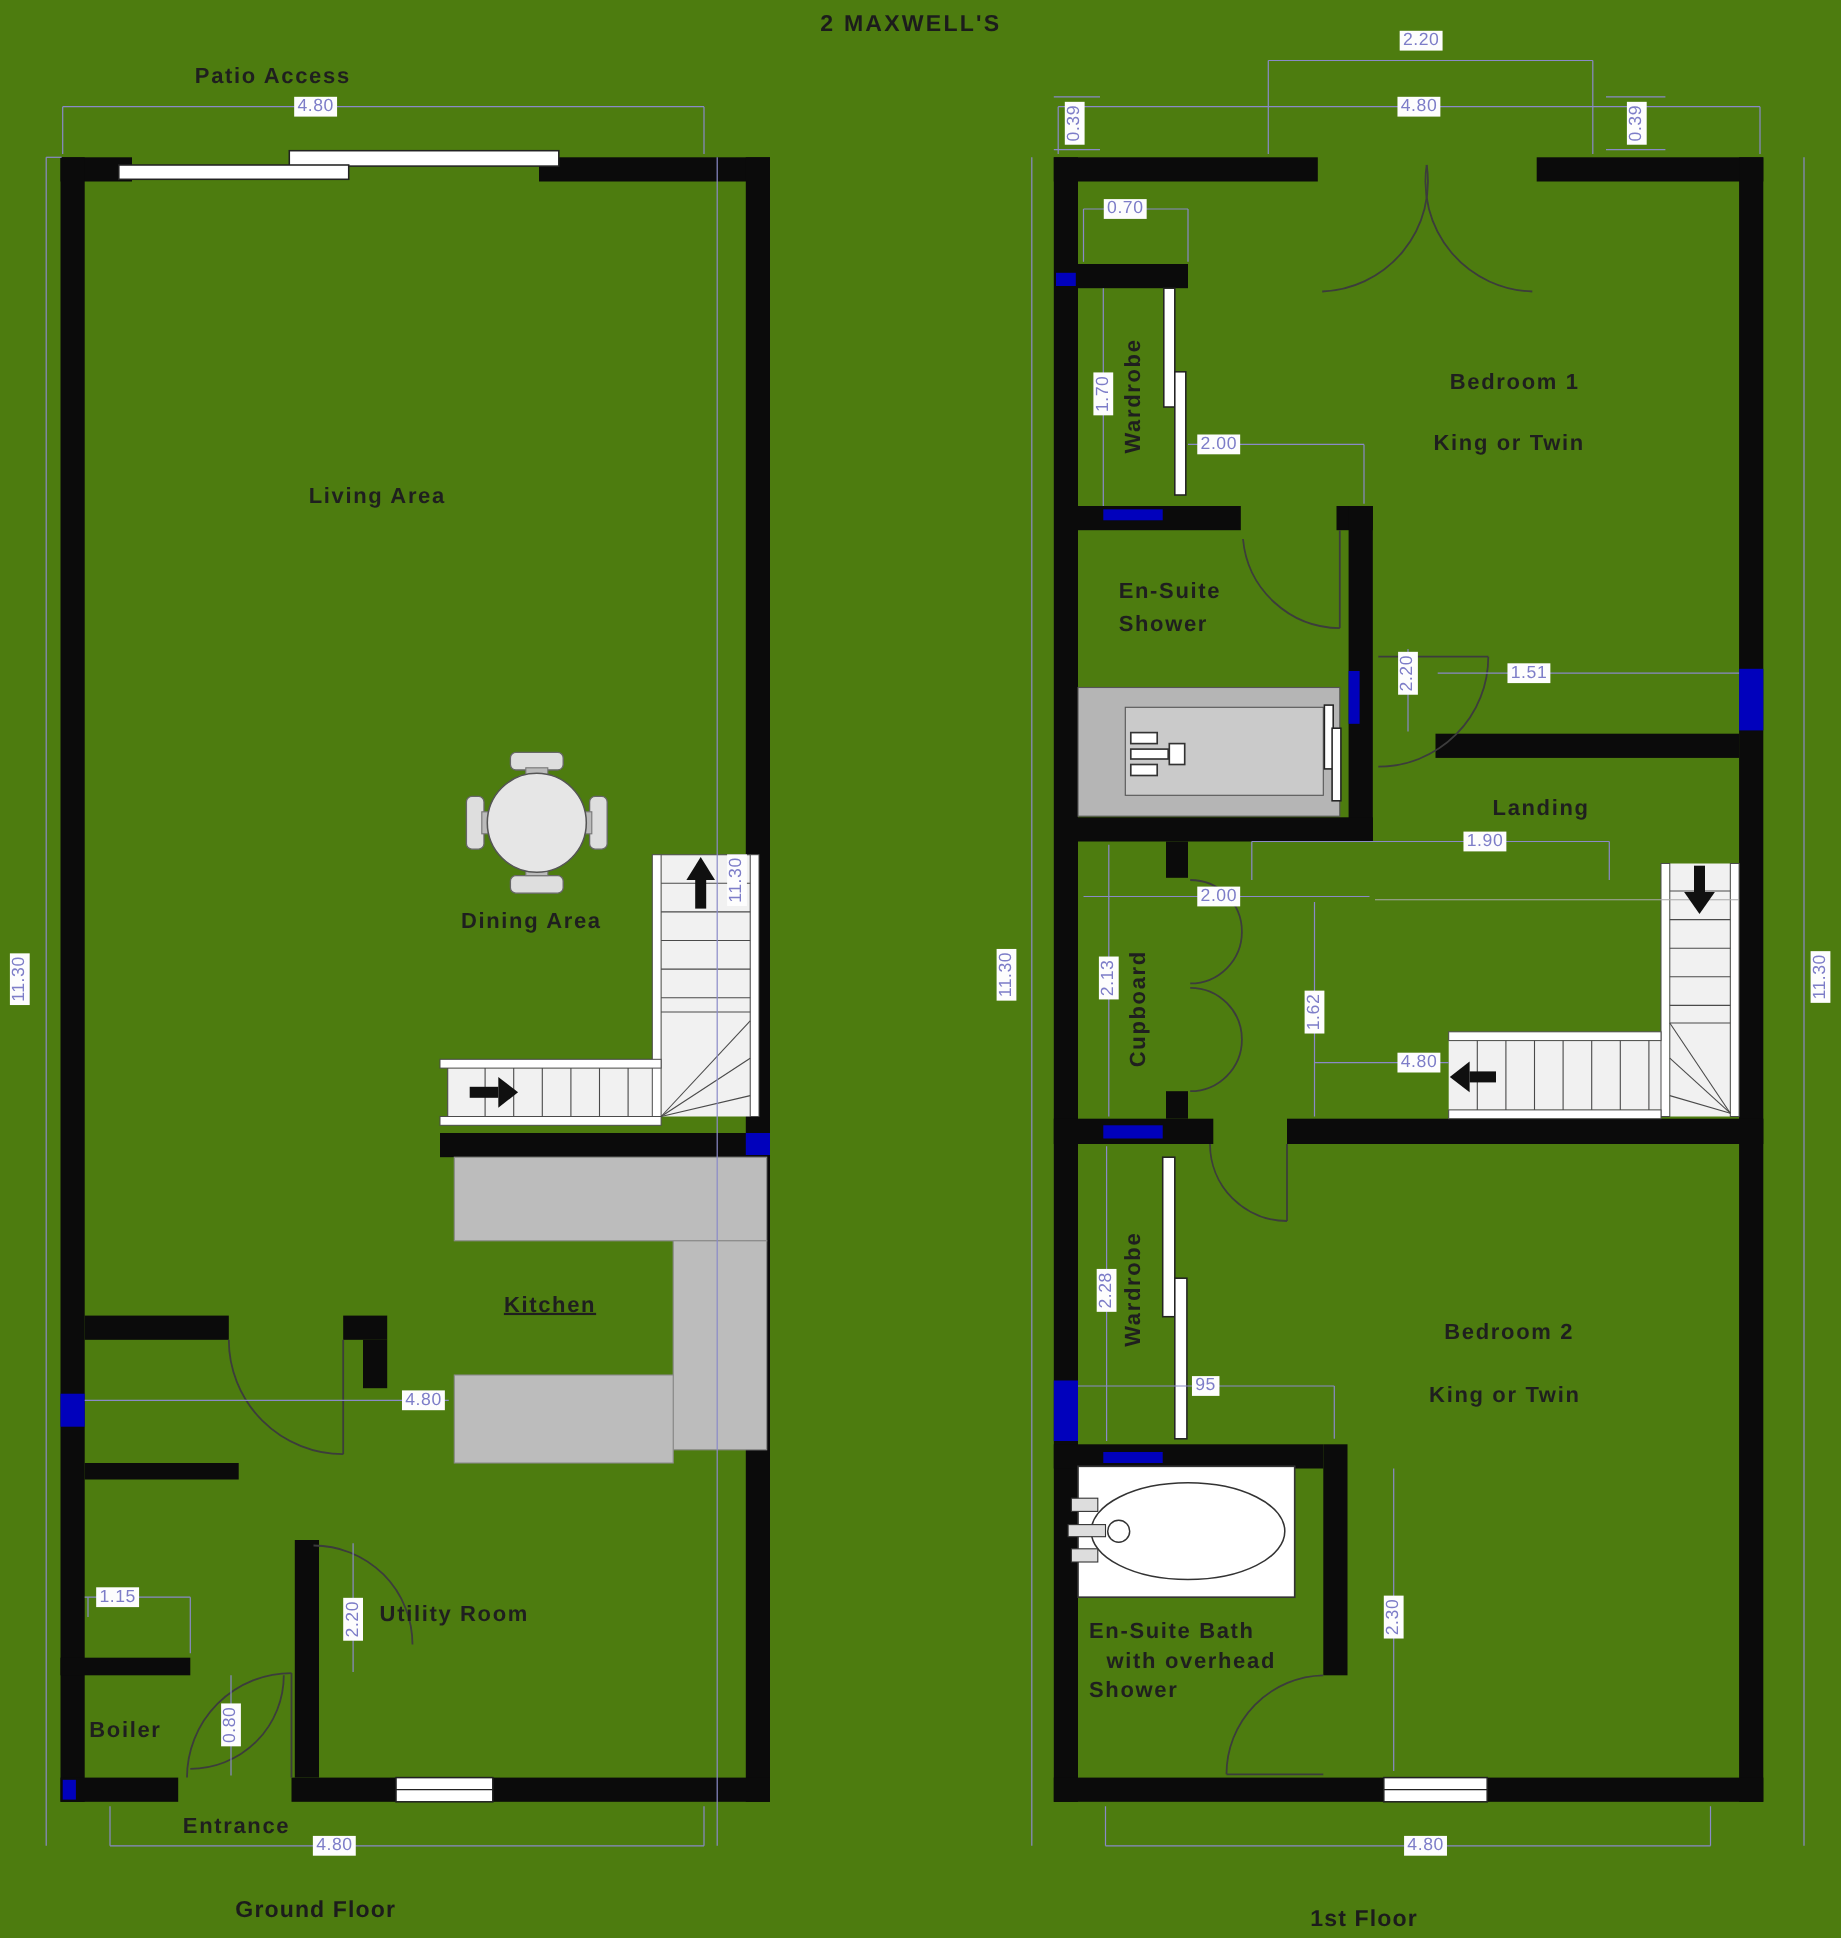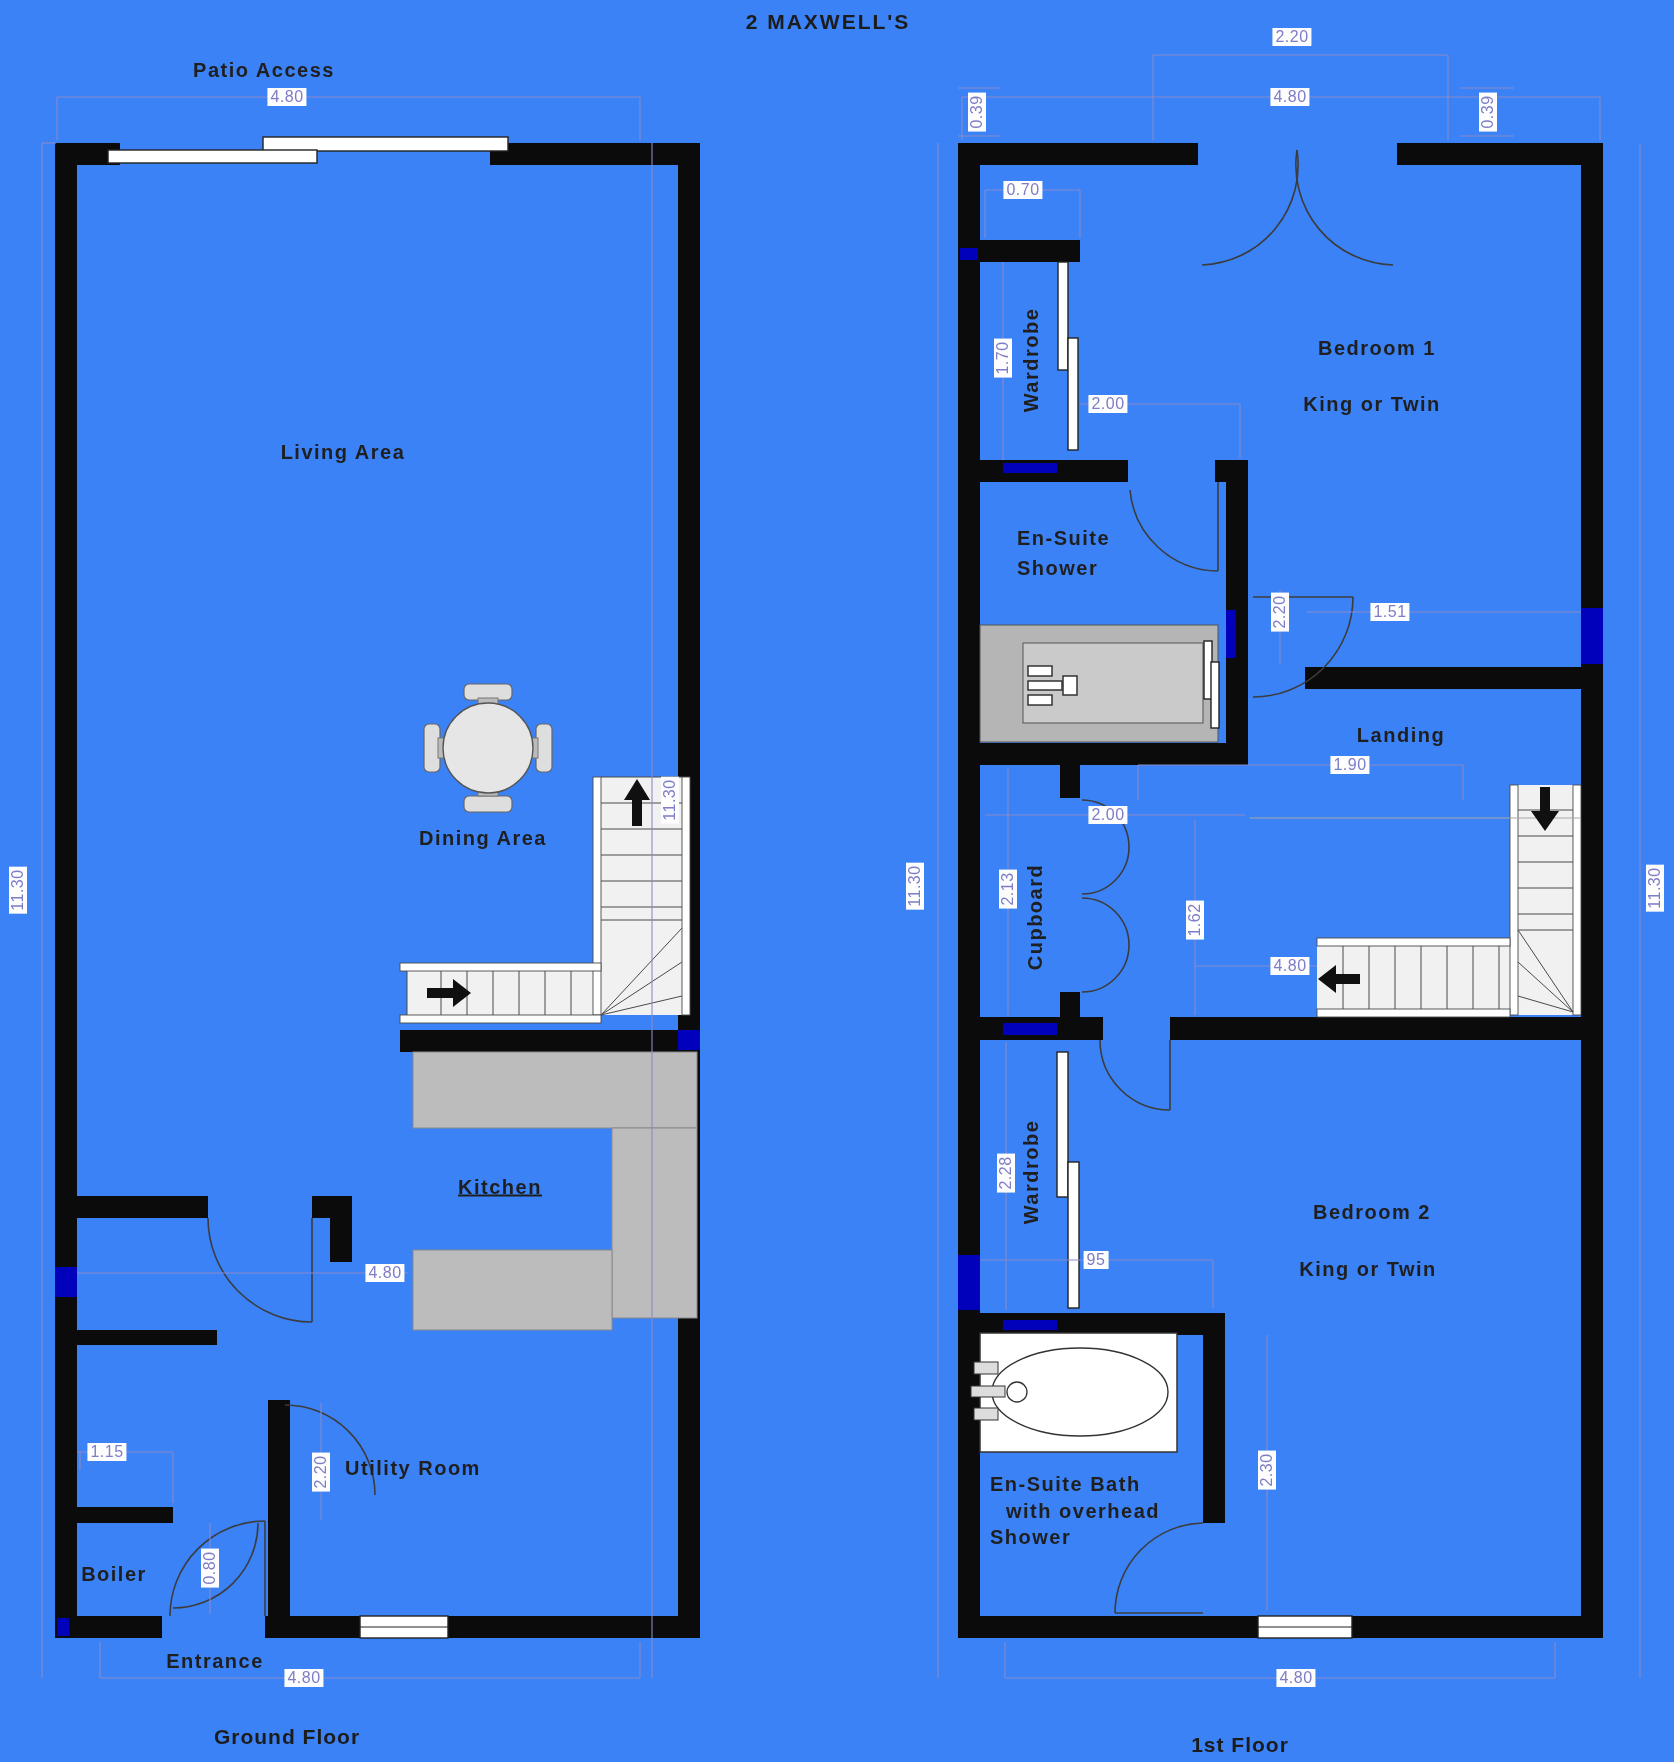--- a/index.html
+++ b/index.html
@@ -1,16 +1,16 @@
 <!DOCTYPE html>
 <html><head>
 <meta charset="utf-8">
 <style>
   html,body{margin:0;padding:0;background:#ffffff;}
-  .canvas{position:relative;width:1674px;height:1762px;background:#3b82f6;overflow:hidden;
+  .canvas{position:relative;width:1674px;height:1762px;background:#4d7c0f;overflow:hidden;
           font-family:"Liberation Sans","DejaVu Sans",sans-serif;}
   svg.plan{position:absolute;left:0;top:0;z-index:1;}
   .wall{fill:#0b0b0b;}
   .panel{fill:#ffffff;stroke:#222;stroke-width:1.4;}
   .window{fill:#ffffff;stroke:#222;stroke-width:1.4;}
   .door{fill:none;stroke:#3c3c3c;stroke-width:1.6;}
   .dimline{stroke:#8a8ac8;stroke-width:1.1;fill:none;}
   .blue{fill:#0000cf;opacity:.9;}
   .counter{fill:#bcbcbc;stroke:#8a8a8a;stroke-width:1;}
   .stairfill{fill:#f1f1f1;stroke:none;}
@@ -304,21 +304,21 @@
       <line class="dimline" x1="938" y1="143" x2="938" y2="1678"></line>
       <line class="dimline" x1="1640" y1="143" x2="1640" y2="1678"></line>
       <line class="dimline" x1="1005" y1="1678" x2="1555" y2="1678"></line>
       <line class="dimline" x1="1005" y1="1678" x2="1005" y2="1642"></line>
       <line class="dimline" x1="1555" y1="1678" x2="1555" y2="1642"></line>
     </g>
   </svg>
 
   <div class="txt ttl" style="left:828px;top:22px;">2 MAXWELL'S</div>
 
-  <div class="txt lbl" style="left:264px;top:70px;">Patio Access</div>
+  <div class="txt lbl" style="left:248px;top:70px;">Patio Access</div>
   <div class="txt dim" style="left:287px;top:97px;">4.80</div>
   <div class="txt lbl" style="left:343px;top:452px;">Living Area</div>
   <div class="txt lbl" style="left:483px;top:838px;">Dining Area</div>
   <div class="txt lbl" style="left:500px;top:1187px;text-decoration:underline;">Kitchen</div>
   <div class="txt dim" style="left:385px;top:1273px;">4.80</div>
   <div class="txt dim" style="left:107px;top:1452px;">1.15</div>
   <div class="txt dimv" style="left:321px;top:1472px;">2.20</div>
   <div class="txt lbl" style="left:413px;top:1468px;">Utility Room</div>
   <div class="txt dimv" style="left:210px;top:1568px;">0.80</div>
   <div class="txt lbl" style="left:114px;top:1574px;">Boiler</div>

